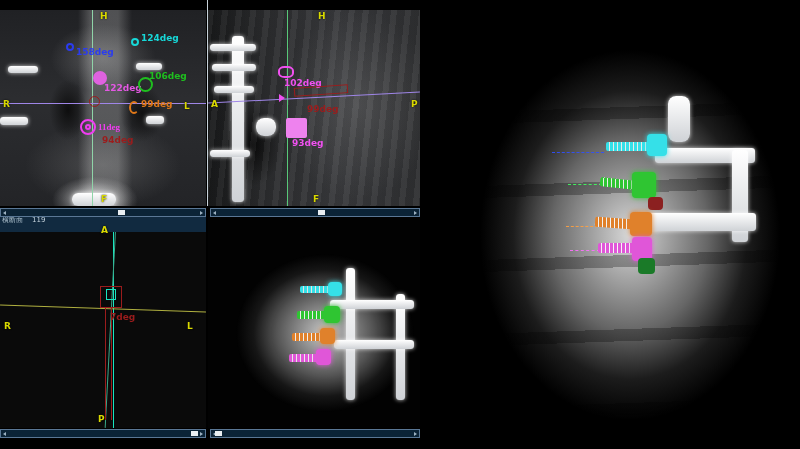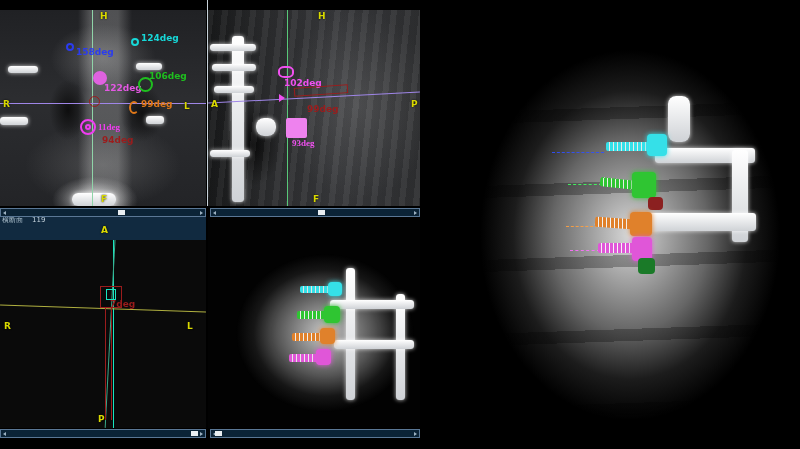--- a/index.html
+++ b/index.html
@@ -130,58 +130,58 @@
     <div class="hw" style="left:48px;top:118px;width:20px;height:18px;border-radius:8px;"></div>
 
     <div class="line" style="left:79px;top:10px;width:1px;height:196px;background:#58c878;"></div>
     <div class="line" style="left:0;top:97px;width:212px;height:1px;background:#9f86e8;transform:rotate(-3deg);"></div>
 
     <div class="ann-c" style="left:70px;top:66px;width:16px;height:12px;border:2px solid #f050f0;border-radius:40%;"></div>
     <div class="ann-t" style="left:76px;top:78px;color:#f050f0;">102deg</div>
     <div class="abs" style="left:86px;top:86px;width:54px;height:9px;border:1px solid #9b1c1c;transform:rotate(-4deg);z-index:5;"></div>
     <div class="ann-t" style="left:99px;top:104px;color:#9b1c1c;">99deg</div>
     <div class="abs" style="left:78px;top:118px;width:21px;height:20px;background:#ee82ee;border-radius:2px;z-index:5;"></div>
-    <div class="ann-t" style="left:84px;top:138px;color:#f050f0;font-family:Liberation Serif, serif;">93deg</div>
+    <div class="ann-t" style="left:84px;top:138px;color:#f050f0;">93deg</div>
     <div class="abs" style="left:71px;top:94px;width:0;height:0;border-top:4px solid transparent;border-bottom:4px solid transparent;border-left:6px solid #f050f0;z-index:5;"></div>
 
     <div class="orient" style="left:110px;top:11px;">H</div>
     <div class="orient" style="left:105px;top:194px;">F</div>
     <div class="orient" style="left:3px;top:99px;">A</div>
     <div class="orient" style="left:203px;top:99px;">P</div>
   </div>
 
   <div class="sb" style="left:0;top:208px;width:206px;">
     <i class="arr l"></i>
     <div class="thumb" style="left:117px;"></div>
     <i class="arr r"></i>
   </div>
   <div class="sb" style="left:210px;top:208px;width:210px;">
     <i class="arr l"></i>
     <div class="thumb" style="left:107px;"></div>
     <i class="arr r"></i>
   </div>
 
   <div class="vp" id="vp-axial" style="left:0;top:216px;width:206px;height:212px;">
-    <div class="vp-header" style="height:24px;line-height:8px;">
+    <div class="vp-header" style="height:16px;line-height:8px;">
       <span class="vp-title">横断面</span>
       <span class="vp-slice">119</span>
     </div>
     <div class="ct" id="ct-axial">
       <div id="axial-disc"></div>
     </div>
 
     <div class="line" style="left:113px;top:8px;width:1px;height:204px;background:#19e5c0;"></div>
     <div class="line" style="left:110px;top:8px;width:1px;height:204px;background:#3aa98a;transform:rotate(3deg);"></div>
     <div class="line" style="left:0;top:92px;width:206px;height:1px;background:#b0b040;transform:rotate(2deg);"></div>
 
     <div class="abs" style="left:100px;top:70px;width:22px;height:22px;border:1px solid #9b1c1c;z-index:5;"></div>
     <div class="abs" style="left:106px;top:73px;width:10px;height:11px;border:1px solid #19e5c0;z-index:5;"></div>
     <div class="line" style="left:105px;top:92px;width:1px;height:112px;background:#9b1c1c;"></div>
     <div class="line" style="left:111px;top:92px;width:1px;height:112px;background:#9b1c1c;"></div>
-    <div class="ann-t" style="left:110px;top:83px;color:#9b1c1c;">7deg</div>
+    <div class="ann-t" style="left:110px;top:96px;color:#9b1c1c;">7deg</div>
 
     <div class="orient" style="left:101px;top:9px;">A</div>
     <div class="orient" style="left:98px;top:198px;">P</div>
     <div class="orient" style="left:4px;top:105px;">R</div>
     <div class="orient" style="left:187px;top:105px;">L</div>
   </div>
 
   <div class="vp" style="left:208px;top:216px;width:212px;height:212px;background:#020202;">
     <div class="barrel" style="left:28px;top:38px;width:178px;height:158px;border-radius:45% 45% 45% 45% / 38%;
          background:radial-gradient(closest-side,rgba(235,235,235,.85),rgba(150,150,150,.55) 55%,rgba(60,60,60,.35) 80%,transparent);"></div>

